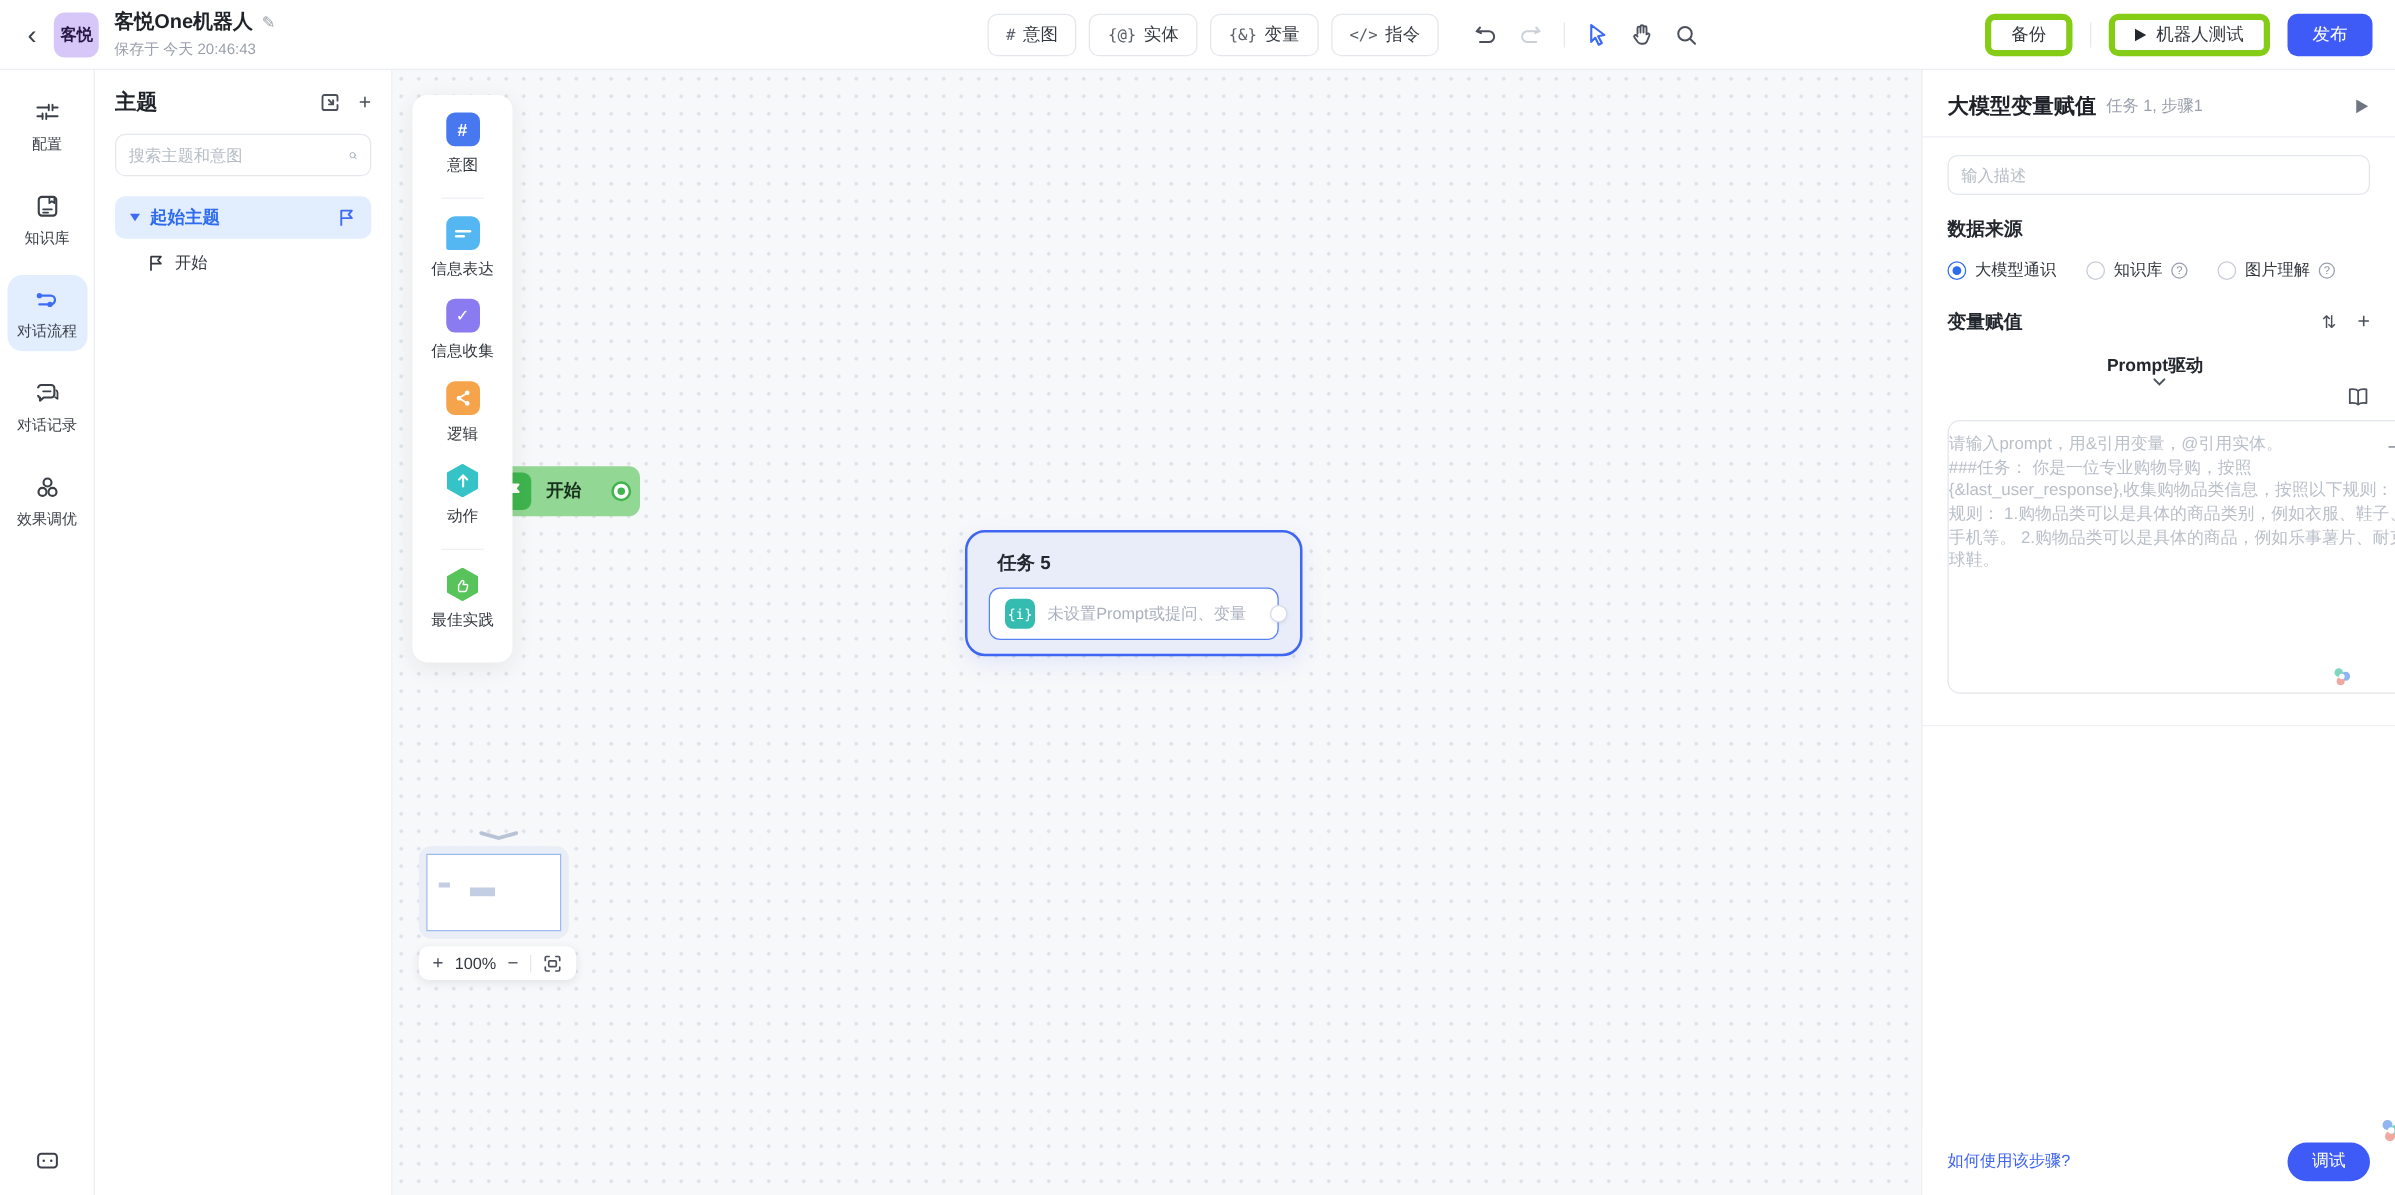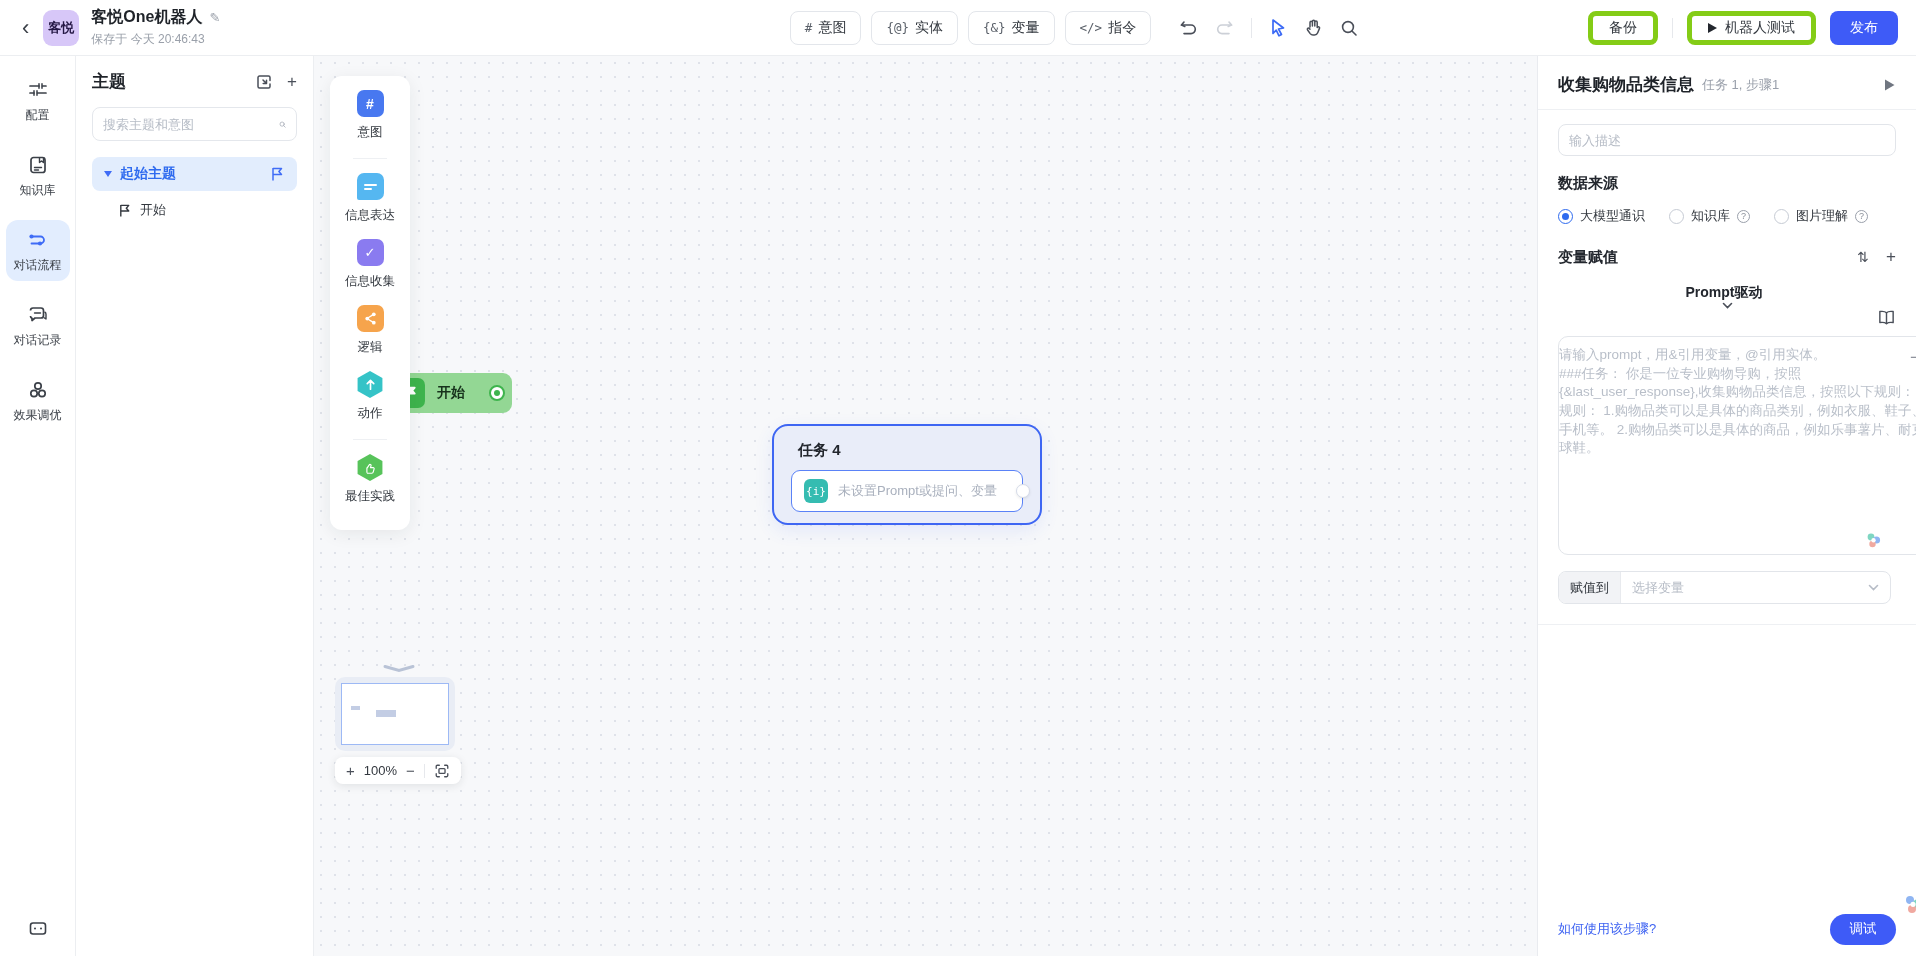--- a/index.html
+++ b/index.html
@@ -352,21 +352,21 @@
           <path d="M4 2.5 h8 l-2.4 2.8 2.4 2.8 H4 Z"></path>
         </svg>
     </span>
     <span class="sn-label">开始</span>
     <span class="sn-port">
         <i></i>
       </span>
   </div>
 
   <div class="task-node">
-    <div class="task-title">任务 4</div>
+    <div class="task-title">任务 5</div>
     <div class="task-inner">
       <span class="task-ico">{i}</span>
       <span class="task-ph">未设置Prompt或提问、变量</span>
       <span class="task-port"></span>
     </div>
   </div>
 
   <div class="palette">
     <div class="pal-item">
       <span class="pi pi-intent">#</span>
@@ -436,21 +436,21 @@
       <svg width="16" height="16" viewBox="0 0 18 18" fill="none" stroke="#4a4f59" stroke-width="1.5" stroke-linecap="round">
           <path d="M2.5 6 V3.8 A1.3 1.3 0 0 1 3.8 2.5 H6 M12 2.5 h2.2 a1.3 1.3 0 0 1 1.3 1.3 V6 M15.5 12 v2.2 a1.3 1.3 0 0 1-1.3 1.3 H12 M6 15.5 H3.8 a1.3 1.3 0 0 1-1.3-1.3 V12"></path>
           <rect x="5.6" y="6.4" width="6.8" height="5.2" rx="1"></rect>
         </svg>
     </span>
   </div>
 </div>
 
 <div class="inspector">
   <div class="ins-head">
-    <span class="ins-title">收集购物品类信息</span>
+    <span class="ins-title">大模型变量赋值</span>
     <span class="ins-sub">任务 1, 步骤1</span>
     <span class="ins-play">
       <svg width="13" height="14" viewBox="0 0 13 14" fill="#707681">
           <path d="M2 1.5 L11.5 7 L2 12.5 Z"></path>
         </svg>
     </span>
   </div>
 
   <div class="ins-body">
     <input class="desc-input" placeholder="输入描述" style="">
@@ -505,29 +505,20 @@
       <span class="sparkle">
         <svg width="17" height="17" viewBox="0 0 17 17">
             <circle cx="6" cy="5" r="3.4" fill="#7fd6c2"></circle>
             <circle cx="11.5" cy="8" r="3.6" fill="#8fb5f2"></circle>
             <circle cx="7.5" cy="12" r="3.2" fill="#f0a9a0"></circle>
             <circle cx="8.5" cy="8.2" r="2.2" fill="#fff"></circle>
           </svg>
       </span>
     </div>
 
-    <div class="assign-to">
-      <span class="at-prefix">赋值到</span>
-      <span class="at-ph">选择变量</span>
-      <span class="at-chev">
-        <svg width="11" height="7" viewBox="0 0 11 7" fill="none" stroke="#b6bcc6" stroke-width="1.6" stroke-linecap="round">
-            <path d="M1.5 1.5 L5.5 5.5 L9.5 1.5"></path>
-          </svg>
-      </span>
-    </div>
 
     <div class="ins-div"></div>
 
   </div>
 
   <span class="ai-fab">
     <svg width="22" height="22" viewBox="0 0 22 22">
         <circle cx="8" cy="6" r="4" fill="#8fb5f2"></circle>
         <circle cx="15" cy="10" r="4.4" fill="#7fd6c2"></circle>
         <circle cx="10" cy="15" r="4" fill="#f0a9a0"></circle>

